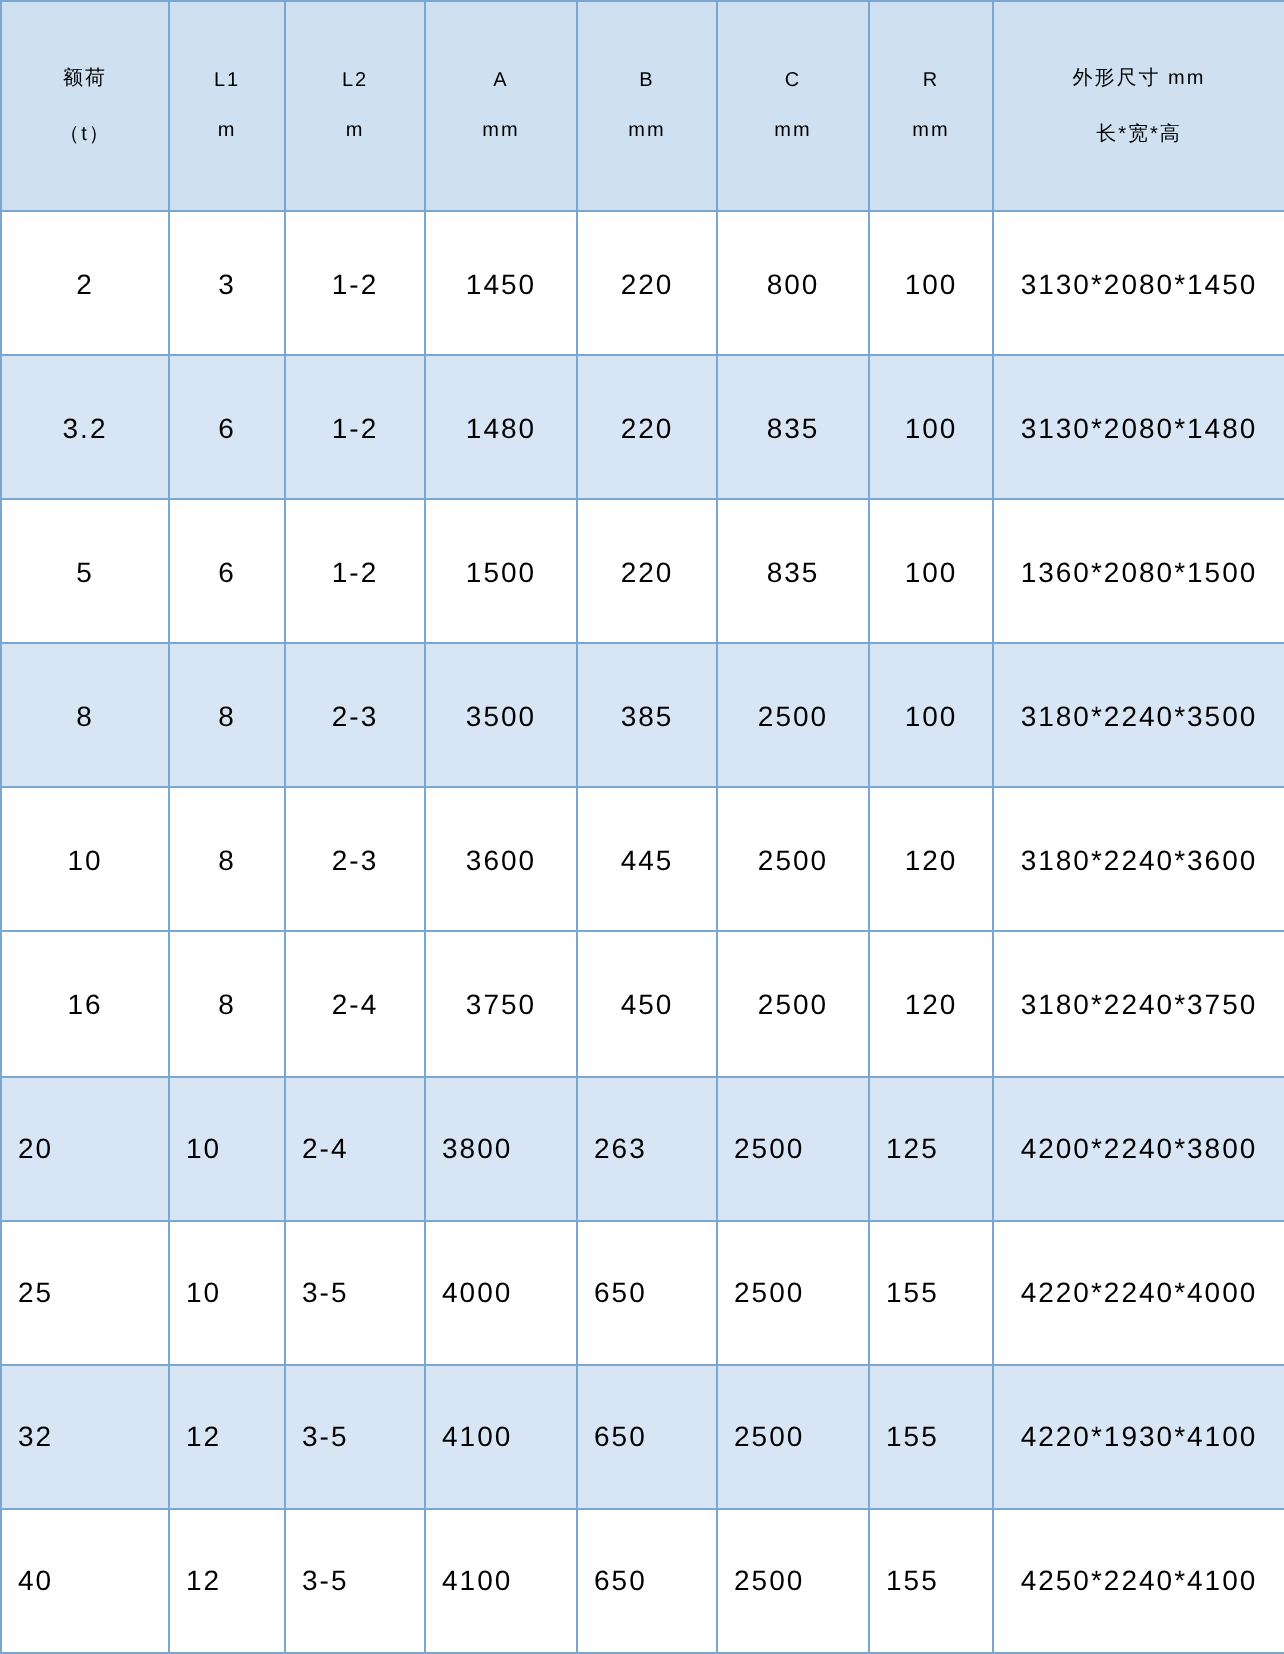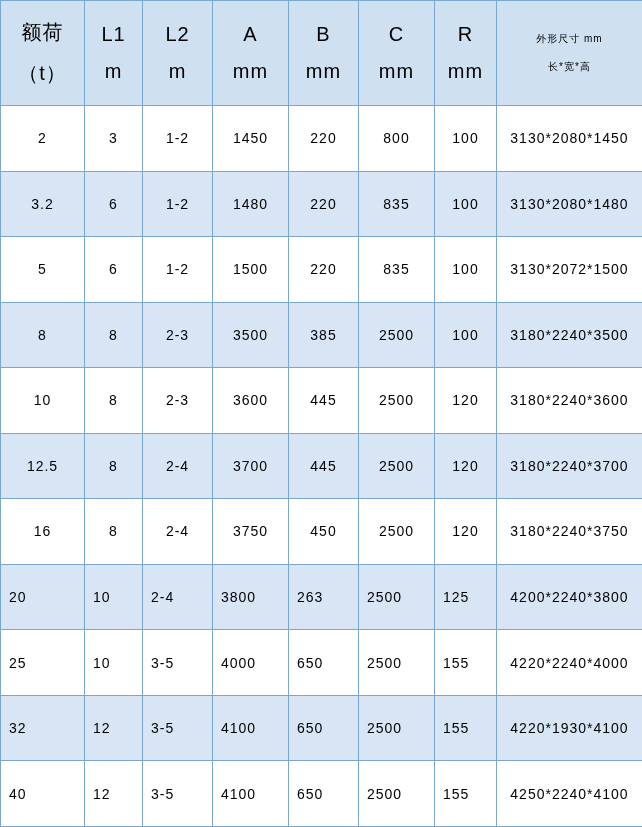--- a/index.html
+++ b/index.html
@@ -33,21 +33,21 @@
     font-weight: normal;
     font-size: 14px;
     padding: 0 4px;
     vertical-align: middle;
     letter-spacing: 1px;
   }
   .header-row td {
     background: #cfe0f0;
     text-align: center;
     height: 104px;
-    font-size: 20px;
+    font-size: 10px;
   }
   .header-row td .line1 { display: block; margin-bottom: 14px; }
   .header-row td .line2 { display: block; }
   .header-row td.size-head { font-size: 10px; }
 
   tbody tr { height: 62px; }
   tbody tr.shade td { background: #d7e5f4; }
   tbody tr.plain td { background: #ffffff; }
 
   td.center { text-align: center; }
@@ -126,21 +126,21 @@
       <td class="size">3130*2080*1480</td>
     </tr>
     <tr class="plain">
       <td class="center">5</td>
       <td class="center">6</td>
       <td class="center">1-2</td>
       <td class="center">1500</td>
       <td class="center">220</td>
       <td class="center">835</td>
       <td class="center">100</td>
-      <td class="size">3130*2072*1500</td>
+      <td class="size">1360*2080*1500</td>
     </tr>
     <tr class="shade">
       <td class="center">8</td>
       <td class="center">8</td>
       <td class="center">2-3</td>
       <td class="center">3500</td>
       <td class="center">385</td>
       <td class="center">2500</td>
       <td class="center">100</td>
       <td class="size">3180*2240*3500</td>
@@ -148,30 +148,20 @@
     <tr class="plain">
       <td class="center">10</td>
       <td class="center">8</td>
       <td class="center">2-3</td>
       <td class="center">3600</td>
       <td class="center">445</td>
       <td class="center">2500</td>
       <td class="center">120</td>
       <td class="size">3180*2240*3600</td>
     </tr>
-    <tr class="shade">
-      <td class="center">12.5</td>
-      <td class="center">8</td>
-      <td class="center">2-4</td>
-      <td class="center">3700</td>
-      <td class="center">445</td>
-      <td class="center">2500</td>
-      <td class="center">120</td>
-      <td class="size">3180*2240*3700</td>
-    </tr>
     <tr class="plain">
       <td class="center">16</td>
       <td class="center">8</td>
       <td class="center">2-4</td>
       <td class="center">3750</td>
       <td class="center">450</td>
       <td class="center">2500</td>
       <td class="center">120</td>
       <td class="size">3180*2240*3750</td>
     </tr>

